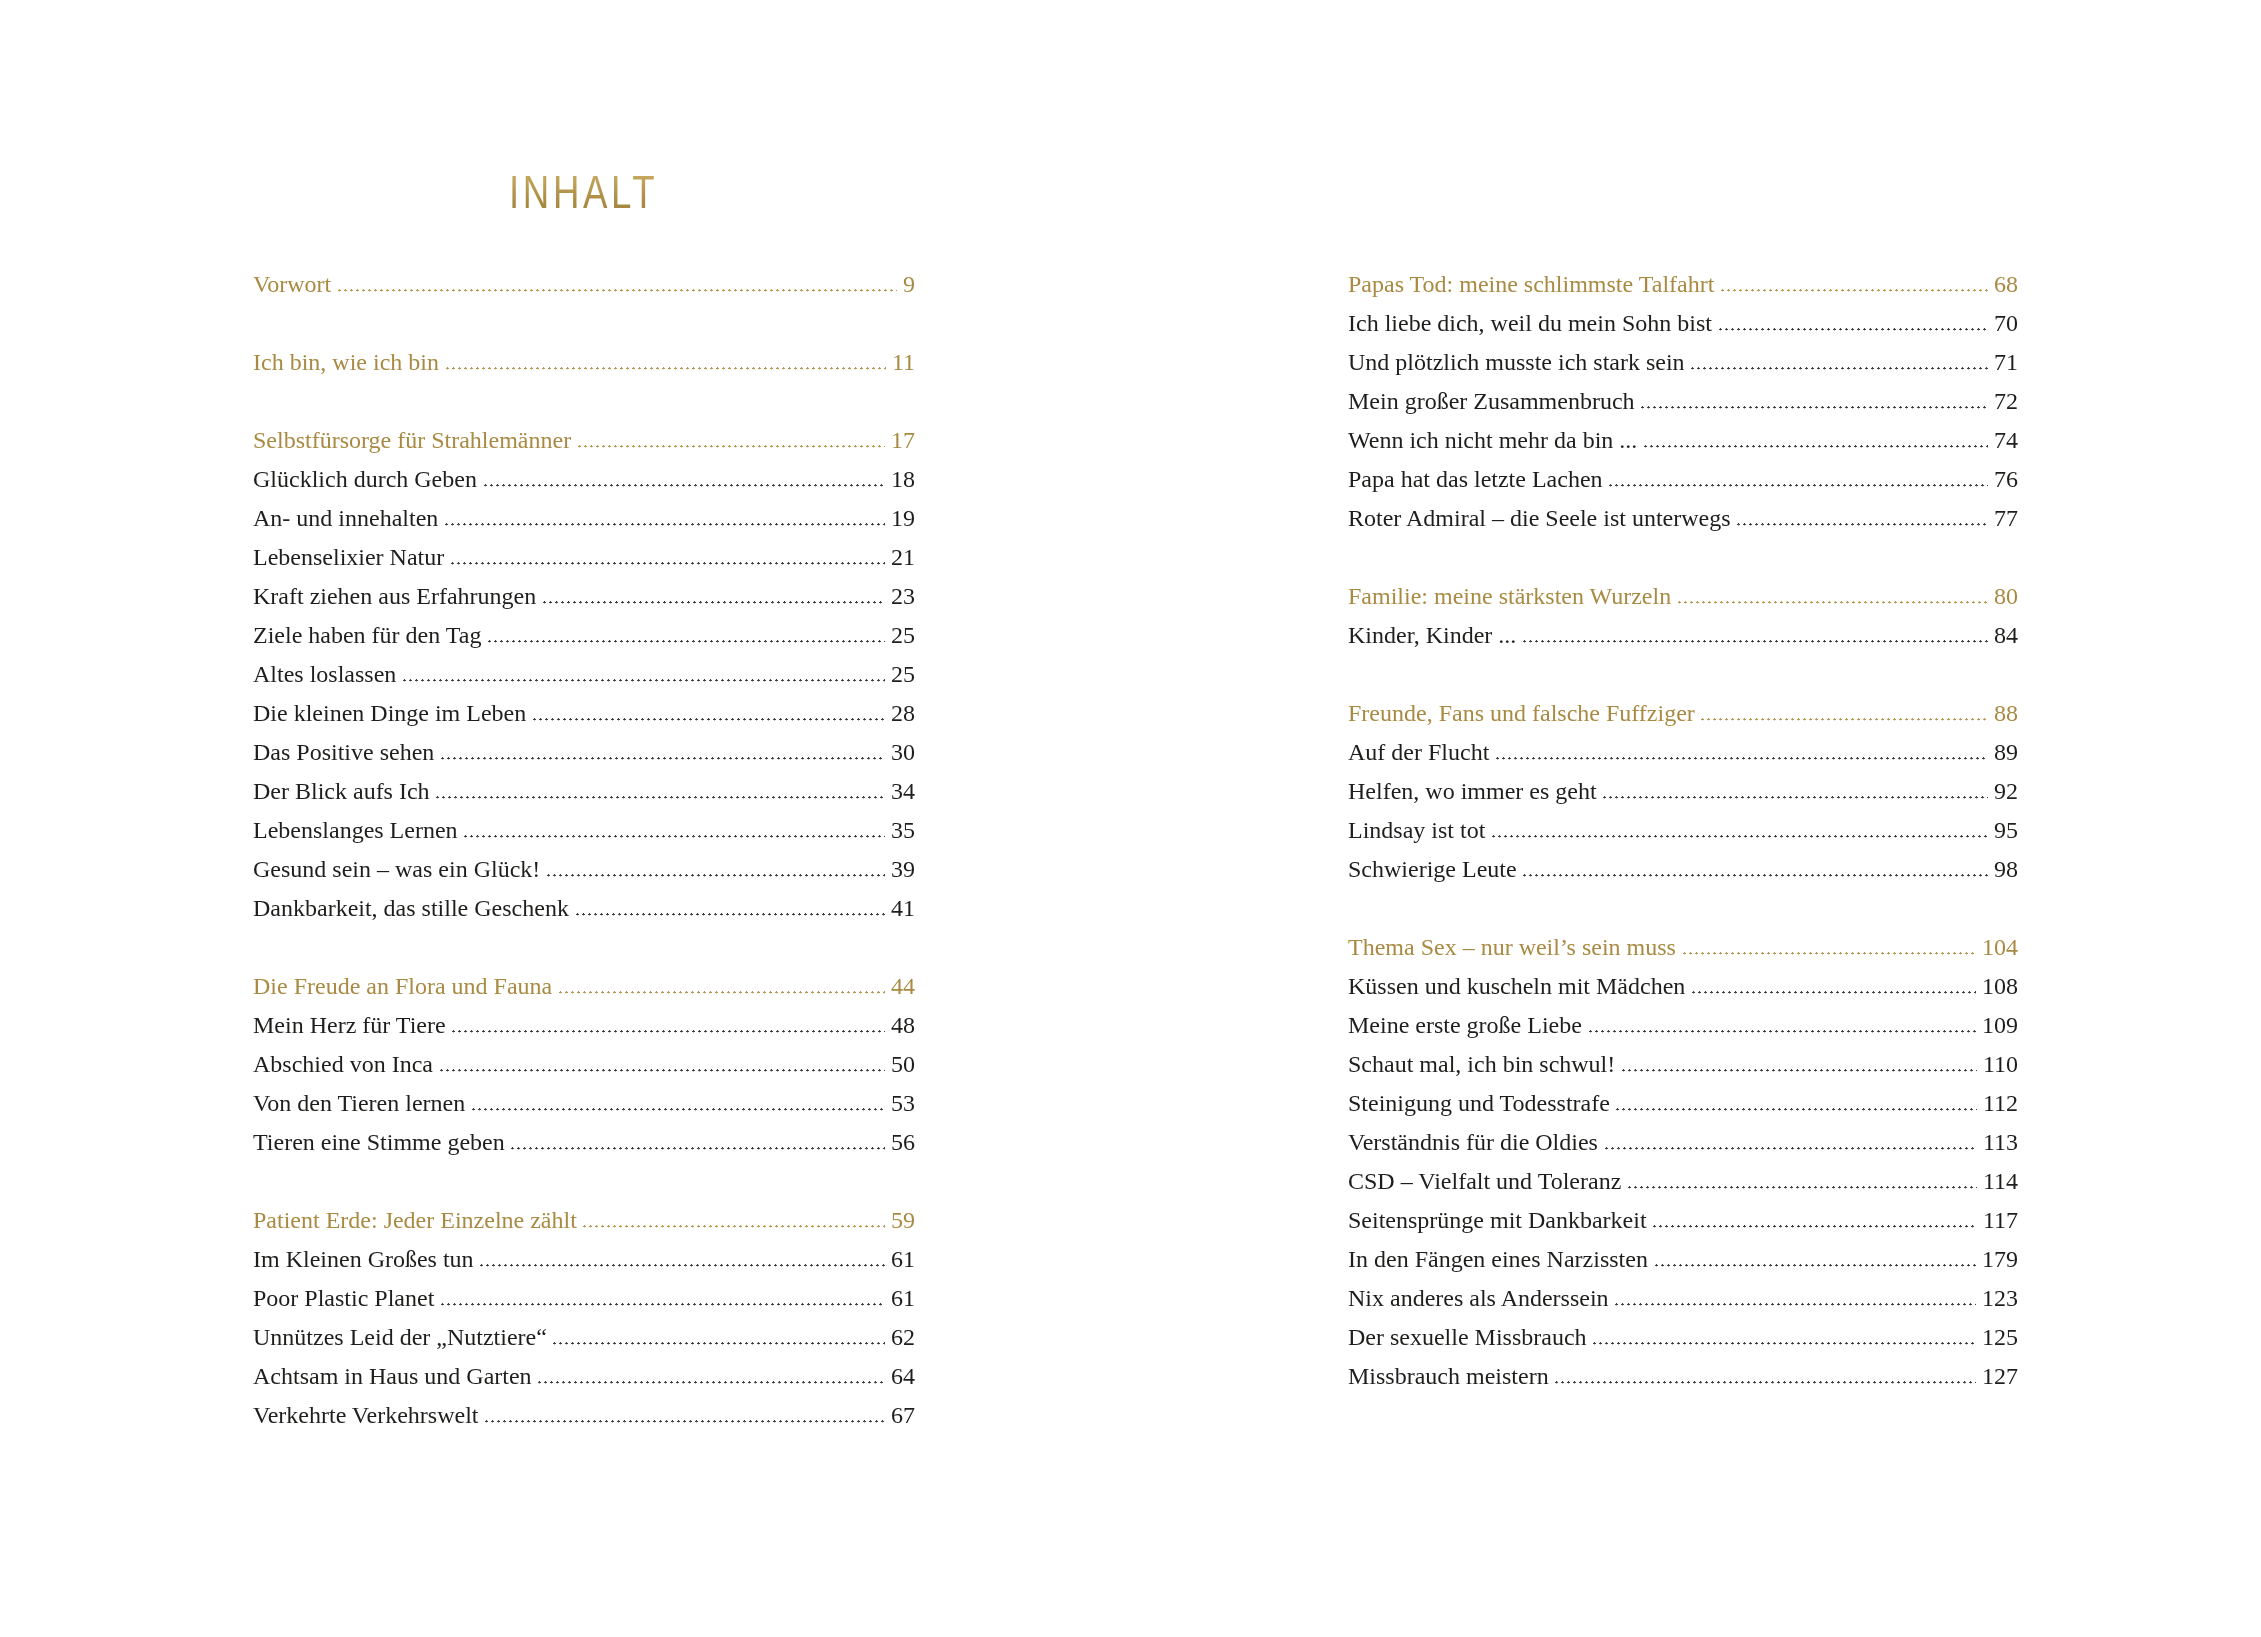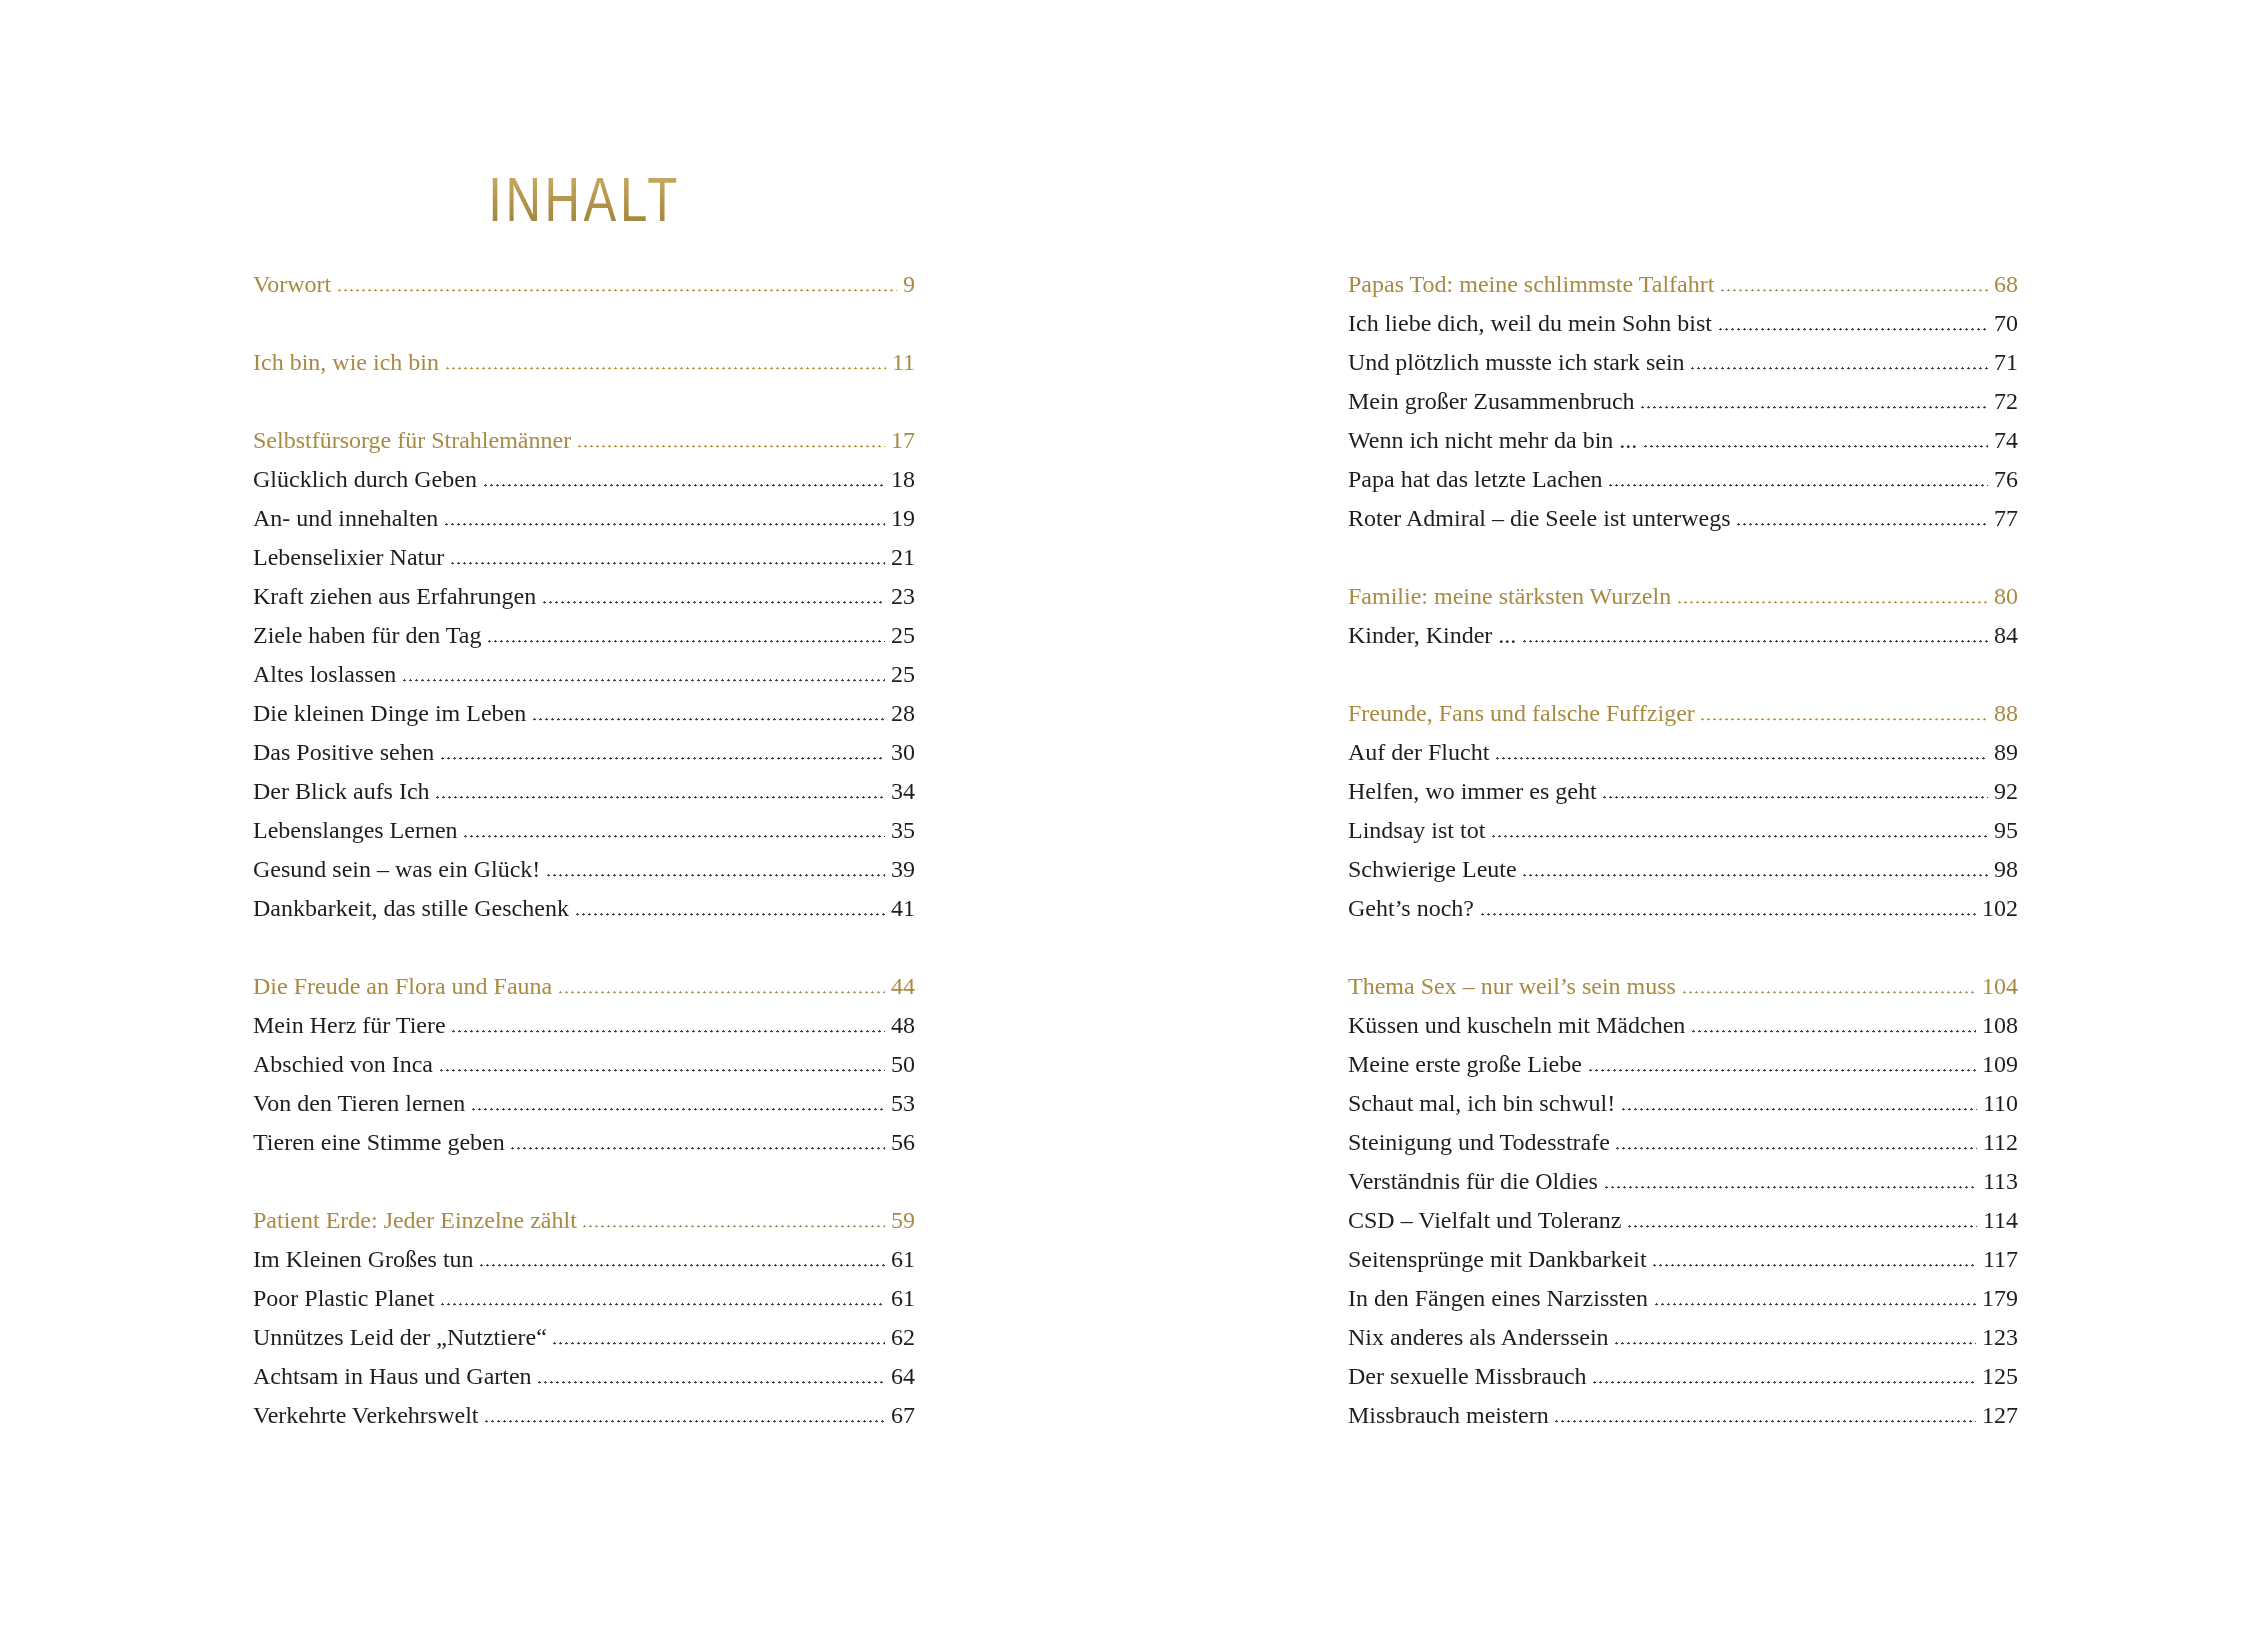--- a/index.html
+++ b/index.html
@@ -12,21 +12,21 @@
     font-family: "Liberation Serif", "DejaVu Serif", serif;
   }
   #title {
     position: absolute;
     left: 253px;
     top: 168px;
     width: 662px;
     text-align: center;
     font-family: "Liberation Sans", "DejaVu Sans", sans-serif;
     font-weight: 300;
-    font-size: 63px;
+    font-size: 47px;
     line-height: 1;
     letter-spacing: 4.6px;
   }
   #title .stretch {
     display: inline-block;
     transform: scaleX(0.78);
     transform-origin: 50% 50%;
     background: linear-gradient(180deg, #ccb066 0%, #b3934b 55%, #9e8038 100%);
     -webkit-background-clip: text;
     background-clip: text;
@@ -278,25 +278,20 @@
         <div class="row entry">
     <span class="label">Lindsay ist tot</span>
     <span class="leader"></span>
     <span class="page">95</span>
   </div>
         <div class="row entry">
     <span class="label">Schwierige Leute</span>
     <span class="leader"></span>
     <span class="page">98</span>
   </div>
-        <div class="row entry">
-    <span class="label">Geht’s noch?</span>
-    <span class="leader"></span>
-    <span class="page">102</span>
-  </div>
       </div>
       <div class="group">
         <div class="row heading">
     <span class="label">Thema Sex – nur weil’s sein muss</span>
     <span class="leader"></span>
     <span class="page">104</span>
   </div>
         <div class="row entry">
     <span class="label">Küssen und kuscheln mit Mädchen</span>
     <span class="leader"></span>

